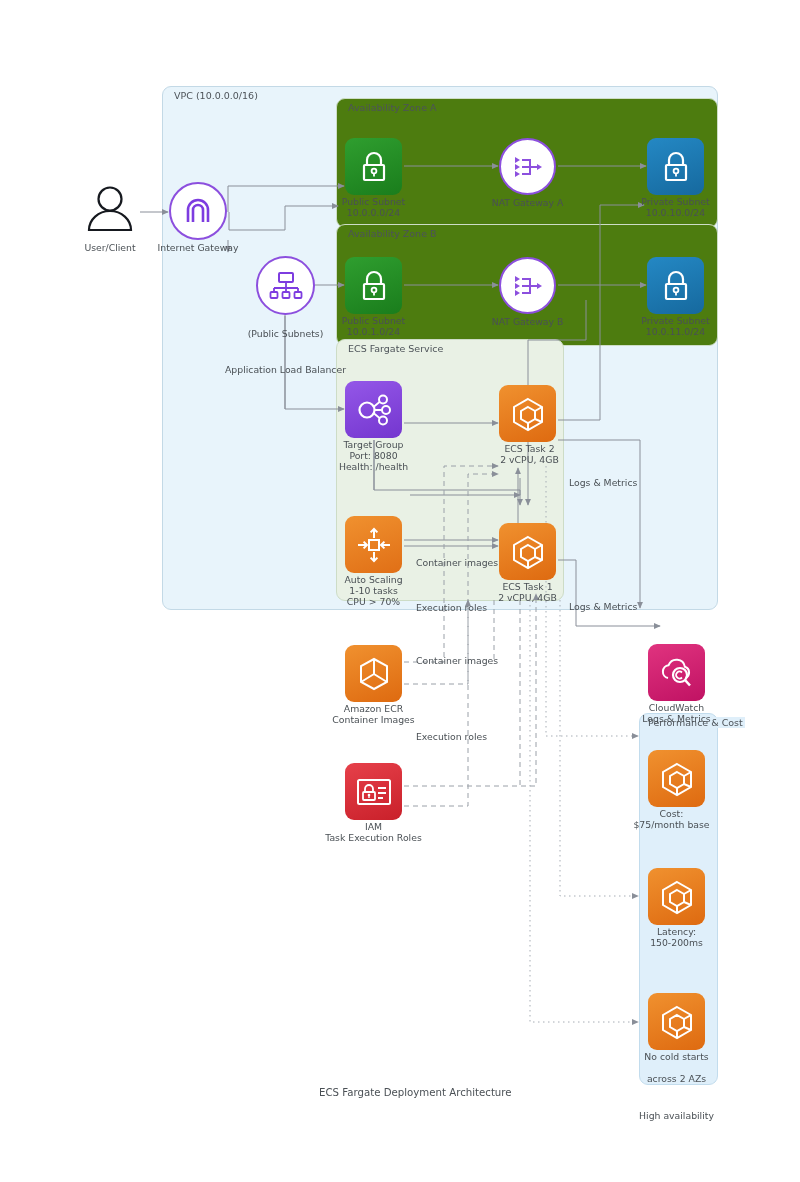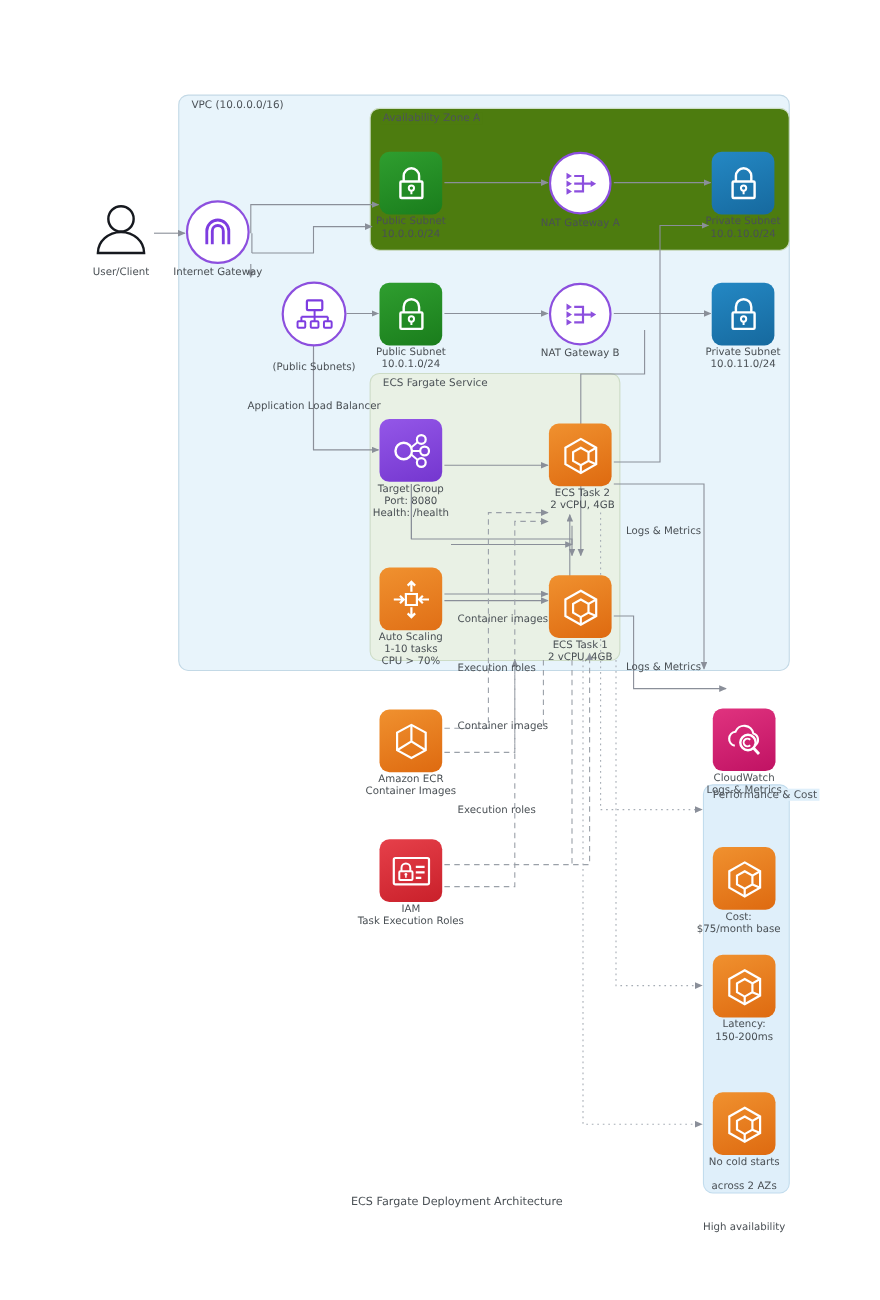--- a/index.html
+++ b/index.html
@@ -32,20 +32,23 @@
 <div class="stage">
 
   <div class="grp grp-vpc" style="left:162px;top:86px;width:554px;height:522px;">
     <span class="grp-label">VPC (10.0.0.0/16)</span>
   </div>
 
   <div class="grp grp-az" style="left:336px;top:98px;width:380px;height:128px;">
     <span class="grp-label">Availability Zone A</span>
   </div>
 
+  <div class="grp grp-az" style="left:336px;top:224px;width:380px;height:120px;">
+    <span class="grp-label">Availability Zone B</span>
+  </div>
 
   <div class="grp grp-svc" style="left:336px;top:339px;width:226px;height:260px;">
     <span class="grp-label">ECS Fargate Service</span>
   </div>
 
   <div class="grp grp-perf" style="left:639px;top:713px;width:77px;height:370px;">
     <span class="grp-label" style="left:6px;text-align:center;">Performance &amp; Cost</span>
   </div>
 
   <svg class="wires" viewBox="0 0 800 1182">
@@ -313,21 +316,21 @@
         <path d="M10,22 a6.5,6.5 0 0 1 0.6,-12.8 a8.5,8.5 0 0 1 16.3,1.6 a6,6 0 0 1 0.6,11.2" fill="none" stroke="#fff" stroke-width="2"></path>
         <circle cx="22" cy="19" r="7" fill="none" stroke="#fff" stroke-width="2.2"></circle>
         <path d="M27,24 L32,29.5" stroke="#fff" stroke-width="2.6"></path>
         <path d="M24,16.5 a3.5,3.5 0 1 0 0,5" fill="none" stroke="#fff" stroke-width="1.8"></path>
       </svg>
     </div>
     <div class="cap" style="top:58px;">CloudWatch</div>
     <div class="cap" style="top:69px;">Logs &amp; Metrics</div>
   </div>
 
-  <div class="node" style="left:648px;top:770px;width:47px;height:57px;">
+  <div class="node" style="left:648px;top:750px;width:47px;height:57px;">
     <div class="sq" style="width:57px;height:57px;background:linear-gradient(160deg,#f0912f,#de6a10);">
       <svg width="36" height="38" viewBox="0 0 36 38">
         <path d="M18,4 L32,12 L32,27 L18,35 L4,27 L4,12 z" fill="none" stroke="#fff" stroke-width="2"></path>
         <path d="M18,12 L25,16 L25,24 L18,28 L11,24 L11,16 z" fill="none" stroke="#fff" stroke-width="2"></path>
         <path d="M25,16 L32,12 M25,24 L32,27 M18,28 L18,35" fill="none" stroke="#fff" stroke-width="2"></path>
       </svg>
     </div>
     <div class="cap" style="top:58px;">Cost:</div>
     <div class="cap" style="top:69px;">$75/month base</div>
   </div>

